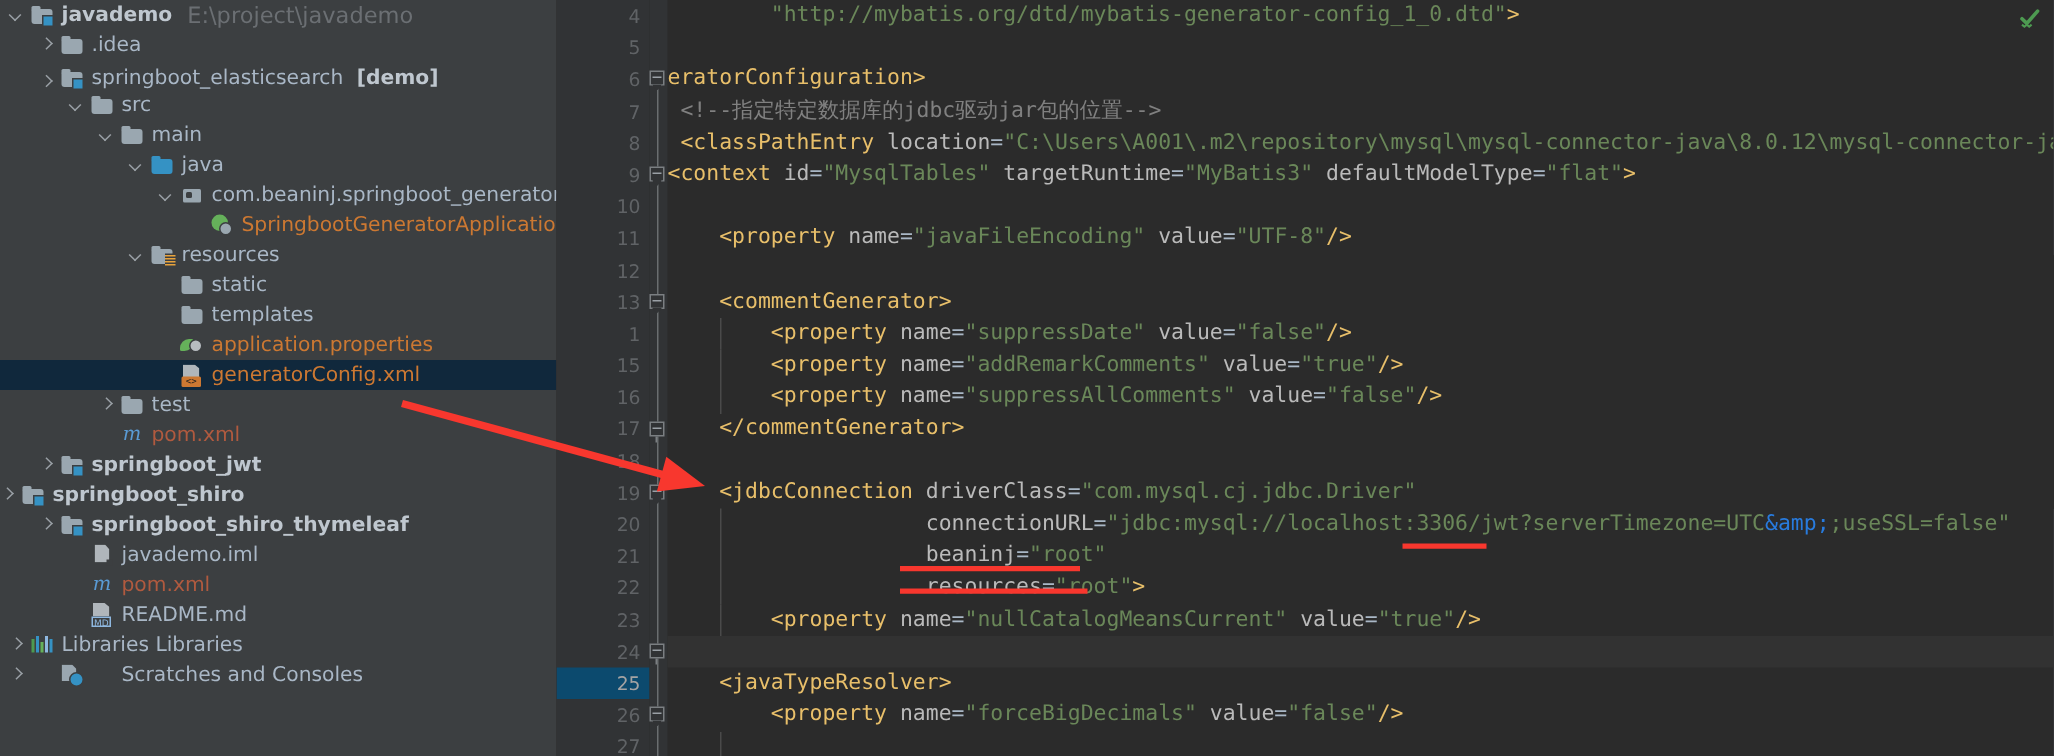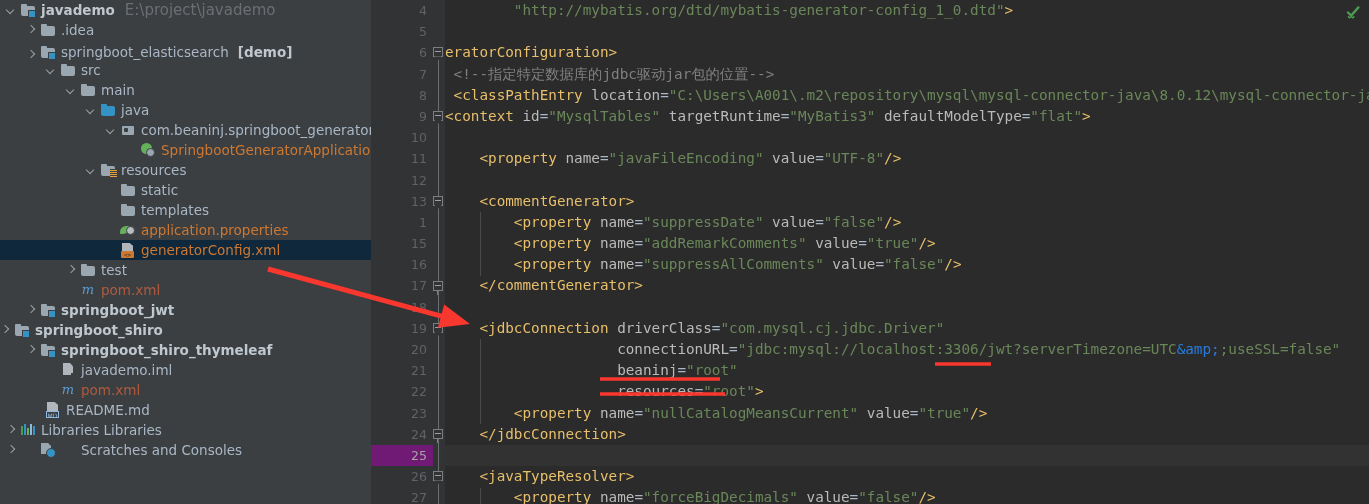--- a/index.html
+++ b/index.html
@@ -269,21 +269,21 @@
     position: relative;
     height: 21.2px;
     line-height: 21.2px;
     text-align: right;
     padding-right: 6px;
     box-sizing: border-box;
     color: #606366;
     font-size: 12.5px;
     font-family: "DejaVu Sans", sans-serif;
   }
-  .gline.caret { color: #a4a3a3; background: #701a75; }
+  .gline.caret { color: #a4a3a3; background: #0c4a6e; }
   
   #folds {
     position: absolute;
     left: 62px; top: 0;
     width: 12px; height: 504px;
     background: #313335;
   }
   .fold-line {
     position: absolute;
     left: 5px;
@@ -485,21 +485,21 @@
       <div class="tree-row" style="padding-left: 46px;">
         <span class="twisty "></span>
         <span class="ic ic-iml"></span>
         <span class="lbl">javademo.iml</span>
       </div>
       <div class="tree-row" style="padding-left: 46px;">
         <span class="twisty "></span>
         <span class="ic ic-maven">m</span>
         <span class="lbl maven">pom.xml</span>
       </div>
-      <div class="tree-row" style="padding-left: 31px;">
+      <div class="tree-row" style="padding-left: 46px;">
         <span class="twisty "></span>
         <span class="ic ic-md"></span>
         <span class="lbl">README.md</span>
       </div>
       <div class="tree-row" style="padding-left: 6px;">
         <span class="twisty right"></span>
         <span class="ic ic-libs">
           <i style="background: rgb(77, 154, 81); height: 9px;"></i>
           <i style="background: rgb(53, 146, 196); height: 11px;"></i>
           <i style="background: rgb(101, 177, 90); height: 7px;"></i>
@@ -594,21 +594,20 @@
         <div class="cline"><span class="tg">        &lt;property </span><span class="attr">name</span><span class="eq">=</span><span class="val">"suppressDate"</span><span class="eq"> </span><span class="attr">value</span><span class="eq">=</span><span class="val">"false"</span><span class="tg">/&gt;</span></div>
         <div class="cline"><span class="tg">        &lt;property </span><span class="attr">name</span><span class="eq">=</span><span class="val">"addRemarkComments"</span><span class="eq"> </span><span class="attr">value</span><span class="eq">=</span><span class="val">"true"</span><span class="tg">/&gt;</span></div>
         <div class="cline"><span class="tg">        &lt;property </span><span class="attr">name</span><span class="eq">=</span><span class="val">"suppressAllComments"</span><span class="eq"> </span><span class="attr">value</span><span class="eq">=</span><span class="val">"false"</span><span class="tg">/&gt;</span></div>
         <div class="cline"><span class="tg">    &lt;/commentGenerator&gt;</span></div>
         <div class="cline">&nbsp;</div>
         <div class="cline"><span class="tg">    &lt;jdbcConnection </span><span class="attr">driverClass</span><span class="eq">=</span><span class="val">"com.mysql.cj.jdbc.Driver"</span></div>
         <div class="cline"><span class="eq">                    </span><span class="attr">connectionURL</span><span class="eq">=</span><span class="val">"jdbc:mysql://localhost:3306/jwt?serverTimezone=UTC</span><span class="ent">&amp;amp;</span><span class="val">;useSSL=false"</span></div>
         <div class="cline"><span class="eq">                    </span><span class="attr">beaninj</span><span class="eq">=</span><span class="val">"root"</span></div>
         <div class="cline"><span class="eq">                    </span><span class="attr">resources</span><span class="eq">=</span><span class="val">"root"</span><span class="tg">&gt;</span></div>
         <div class="cline"><span class="tg">        &lt;property </span><span class="attr">name</span><span class="eq">=</span><span class="val">"nullCatalogMeansCurrent"</span><span class="eq"> </span><span class="attr">value</span><span class="eq">=</span><span class="val">"true"</span><span class="tg">/&gt;</span></div>
-        <div class="cline"><span class="tg">    &lt;/jdbcConnection&gt;</span></div>
         <div class="cline caret">&nbsp;</div>
         <div class="cline"><span class="tg">    &lt;javaTypeResolver&gt;</span></div>
         <div class="cline"><span class="tg">        &lt;property </span><span class="attr">name</span><span class="eq">=</span><span class="val">"forceBigDecimals"</span><span class="eq"> </span><span class="attr">value</span><span class="eq">=</span><span class="val">"false"</span><span class="tg">/&gt;</span></div>
         <div class="iguide" style="left: 35px; top: 212px; height: 21.2px;"></div>
         <div class="iguide" style="left: 35px; top: 233.2px; height: 21.2px;"></div>
         <div class="iguide" style="left: 35px; top: 254.4px; height: 21.2px;"></div>
         <div class="iguide" style="left: 35px; top: 339.2px; height: 21.2px;"></div>
         <div class="iguide" style="left: 35px; top: 360.4px; height: 21.2px;"></div>
         <div class="iguide" style="left: 35px; top: 381.6px; height: 21.2px;"></div>
         <div class="iguide" style="left: 35px; top: 402.8px; height: 21.2px;"></div>

